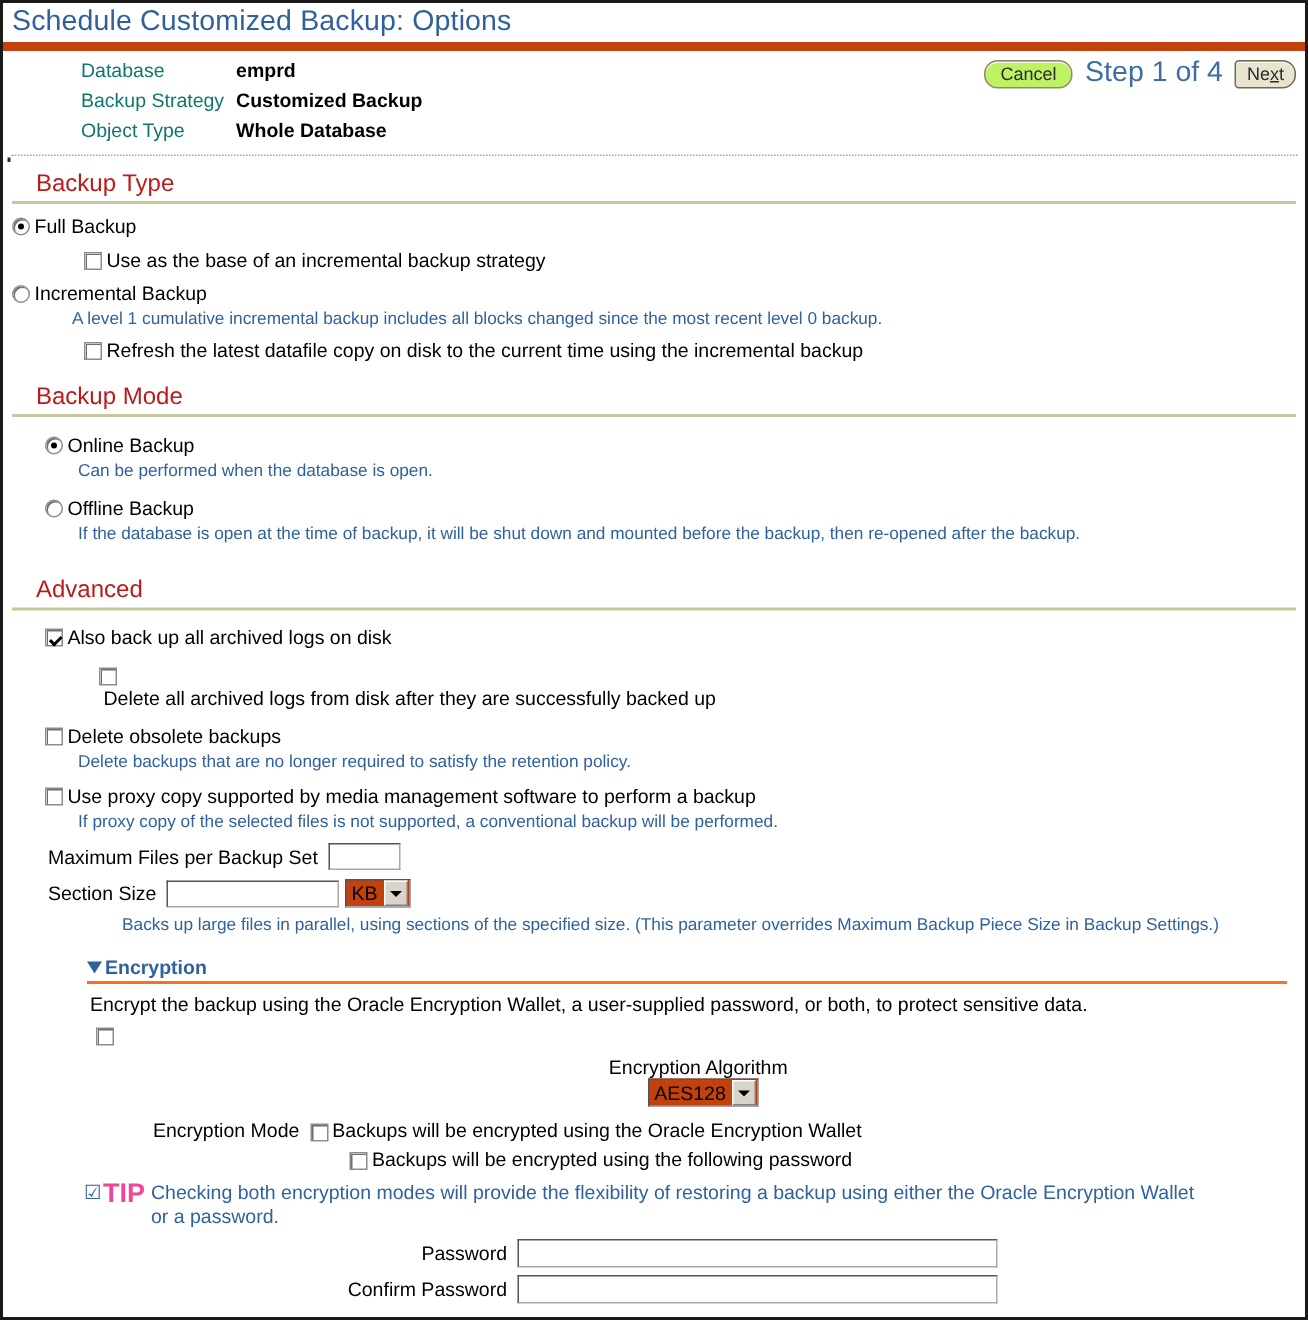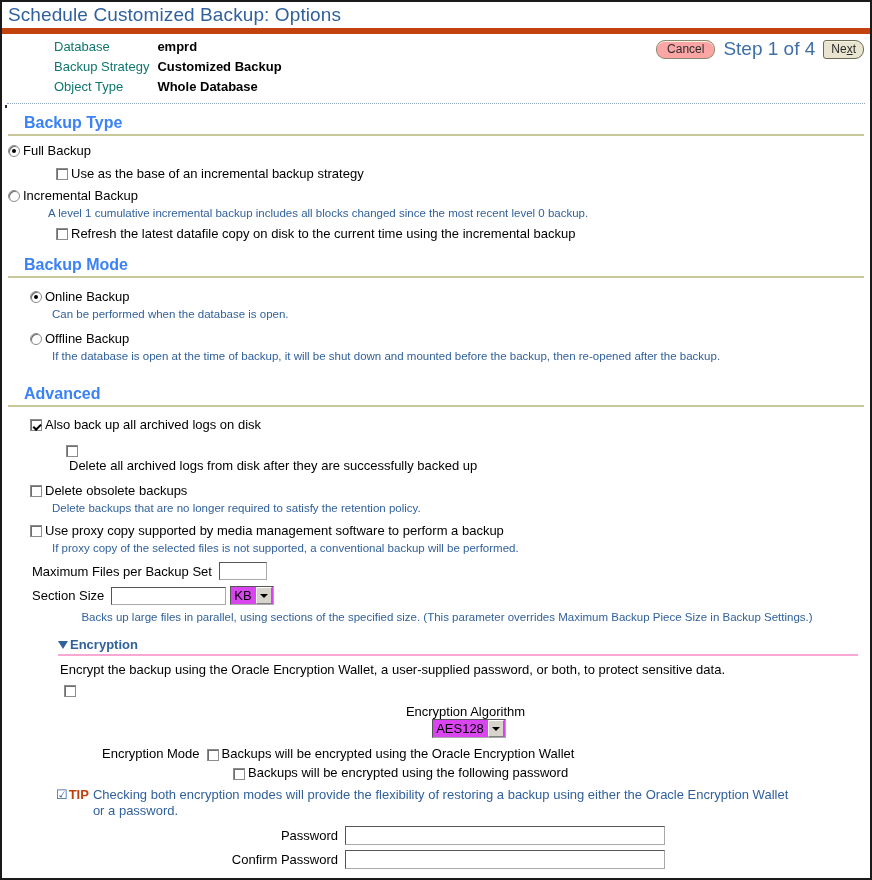--- a/index.html
+++ b/index.html
@@ -70,21 +70,21 @@
   }
   .step-text {
     color: #3d6fa5;
     font-size: 19px;
     text-align: center;
   }
   .btn-cancel {
     display: inline-block;
     font-size: 12px;
     color: #2b2b2b;
-    background: #fca5a5;
+    background: #bef264;
     border: 1px solid #8c8a6e;
     border-radius: 9px;
     padding: 1px 10px 2px 10px;
     line-height: 14px;
     cursor: pointer;
     box-shadow: inset 0 1px 0 #f6f3e4;
   }
   .btn-next {
     display: inline-block;
     font-size: 12px;
@@ -114,22 +114,22 @@
     margin: 0 5px 0 5px;
     height: 0;
   }
 
   
   .section {
     margin: 0 6px;
   }
   .section-head {
     font-size: 16px;
-    font-weight: bold;
-    color: #3b82f6;
+    font-weight: normal;
+    color: #b91c1c;
     padding: 9px 0 1px 16px;
     border-bottom: 2px solid #c8c89a;
     line-height: 20px;
   }
   .section-body {
     padding: 5px 0 2px 0;
   }
 
   
   .row {
@@ -218,21 +218,21 @@
   .in-section  { width: 115px; }
   .in-pass     { width: 320px; height: 19px; }
 
   
   .sel {
     display: inline-flex;
     align-items: center;
     border: 1px solid #a9a9a9;
     border-top-color: #555;
     border-left-color: #555;
-    background: #d946ef;
+    background: #c2410c;
     height: 19px;
     box-sizing: border-box;
     cursor: pointer;
     font-size: 13px;
     padding-left: 3px;
   }
   .sel .sel-val { padding-right: 4px; white-space: nowrap; }
   .sel .sel-arrow {
     width: 14px;
     height: 15px;
@@ -267,21 +267,21 @@
     white-space: nowrap;
   }
 
   
   .enc-head {
     display: flex;
     align-items: center;
     font-size: 13px;
     font-weight: bold;
     color: #31619c;
-    border-bottom: 2px solid #f9a8d4;
+    border-bottom: 2px solid #f97316;
     margin-left: 50px;
     margin-right: 6px;
     padding-bottom: 1px;
     line-height: 17px;
   }
   .tri-down {
     width: 0; height: 0;
     border-left: 5px solid transparent;
     border-right: 5px solid transparent;
     border-top: 8px solid #31619c;
@@ -301,23 +301,23 @@
     padding: 4px 0 0 48px;
   }
   .tip-icon {
     color: #31619c;
     font-size: 13px;
     line-height: 16px;
     flex: 0 0 auto;
     margin-right: 1px;
   }
   .tip-word {
-    color: #c2410c;
+    color: #ec4899;
     font-weight: bold;
-    font-size: 13px;
+    font-size: 18px;
     line-height: 16px;
     margin-right: 4px;
     flex: 0 0 auto;
   }
   .tip-text {
     color: #31619c;
     font-size: 13px;
     line-height: 16px;
     max-width: 700px;
   }

